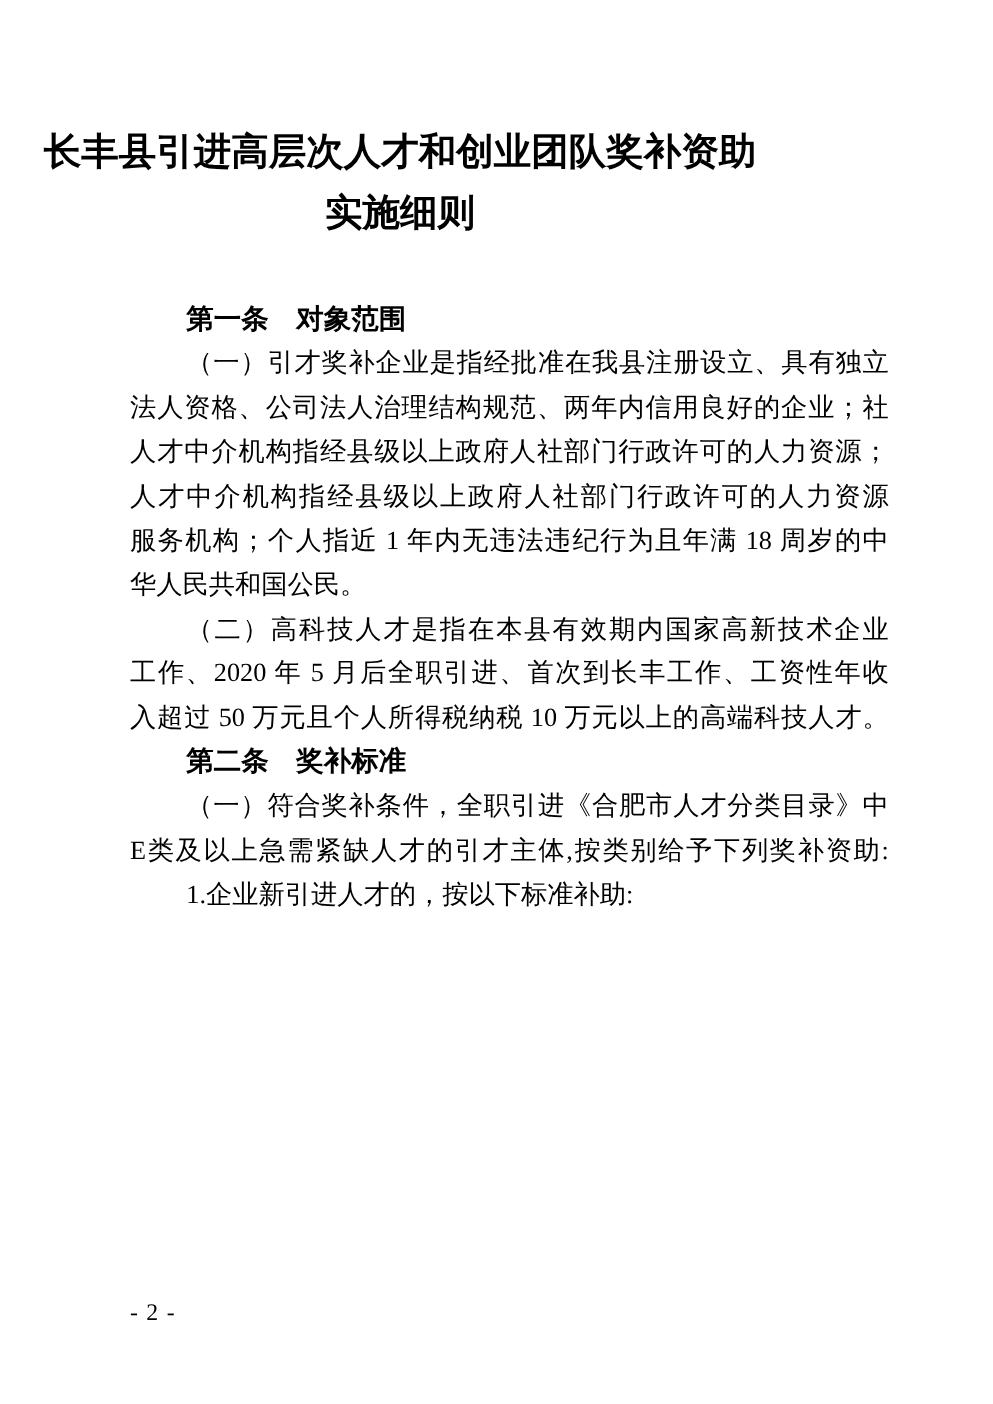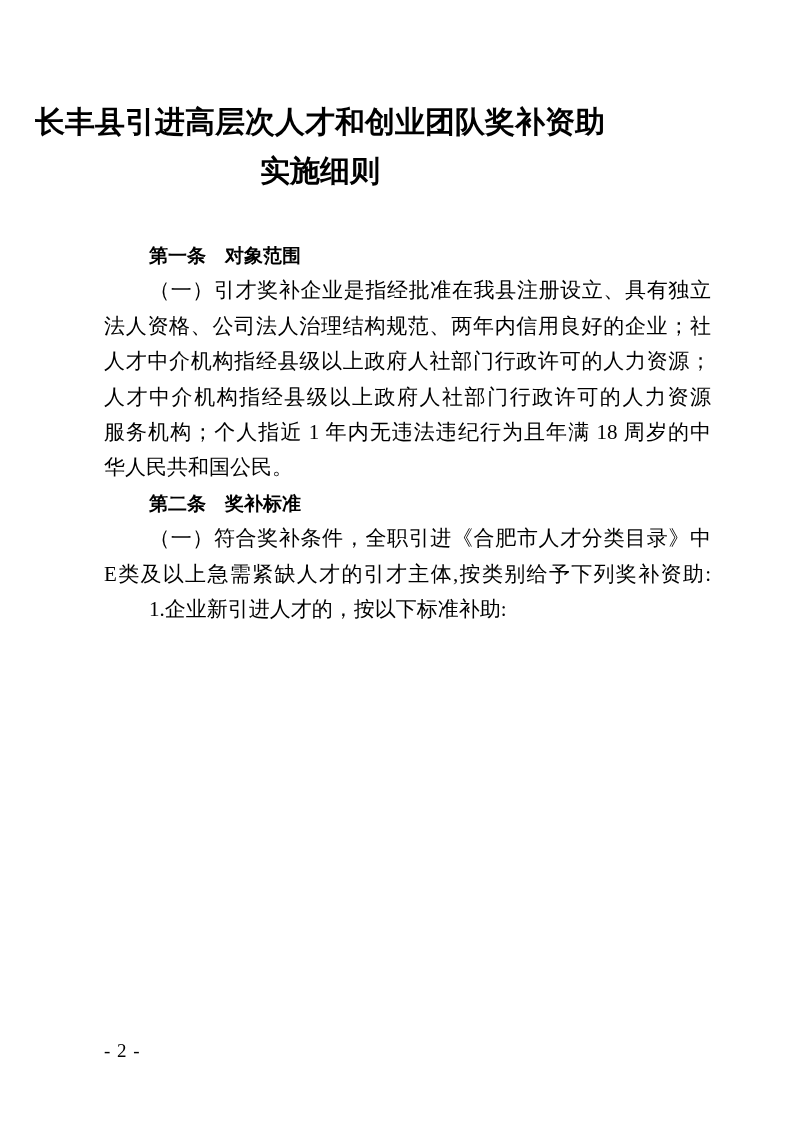--- a/index.html
+++ b/index.html
@@ -34,21 +34,21 @@
   }
   .line.no-just {
     text-align-last: left;
   }
   .line.indent {
     text-indent: 45px;
   }
   .para.heading .line {
     font-weight: bold;
     font-family: "DejaVu Sans", "Liberation Sans", sans-serif;
-    font-size: 19px;
+    font-size: 22px;
   }
   .page-num {
     position: absolute;
     left: 104px; top: 1040px;
     font-size: 19px;
     letter-spacing: 1px;
   }
 </style>
 </head>
 <body>
@@ -65,20 +65,25 @@
         <div class="line indent no-just">第一条　对象范围</div>
       </div>
       <div class="para body">
         <div class="line indent">（一）引才奖补企业是指经批准在我县注册设立、具有独立</div>
         <div class="line">法人资格、公司法人治理结构规范、两年内信用良好的企业；社</div>
         <div class="line">人才中介机构指经县级以上政府人社部门行政许可的人力资源；</div>
         <div class="line">人才中介机构指经县级以上政府人社部门行政许可的人力资源</div>
         <div class="line">服务机构；个人指近 1 年内无违法违纪行为且年满 18 周岁的中</div>
         <div class="line no-just">华人民共和国公民。</div>
       </div>
+      <div class="para body">
+        <div class="line indent">（二）高科技人才是指在本县有效期内国家高新技术企业</div>
+        <div class="line">工作、2020 年 5 月后全职引进、首次到长丰工作、工资性年收</div>
+        <div class="line">入超过 50 万元且个人所得税纳税 10 万元以上的高端科技人才。</div>
+      </div>
       <div class="para heading">
         <div class="line indent no-just">第二条　奖补标准</div>
       </div>
       <div class="para body">
         <div class="line indent">（一）符合奖补条件，全职引进《合肥市人才分类目录》中</div>
         <div class="line">E类及以上急需紧缺人才的引才主体,按类别给予下列奖补资助:</div>
       </div>
       <div class="para body">
         <div class="line indent no-just">1.企业新引进人才的，按以下标准补助:</div>
       </div>

